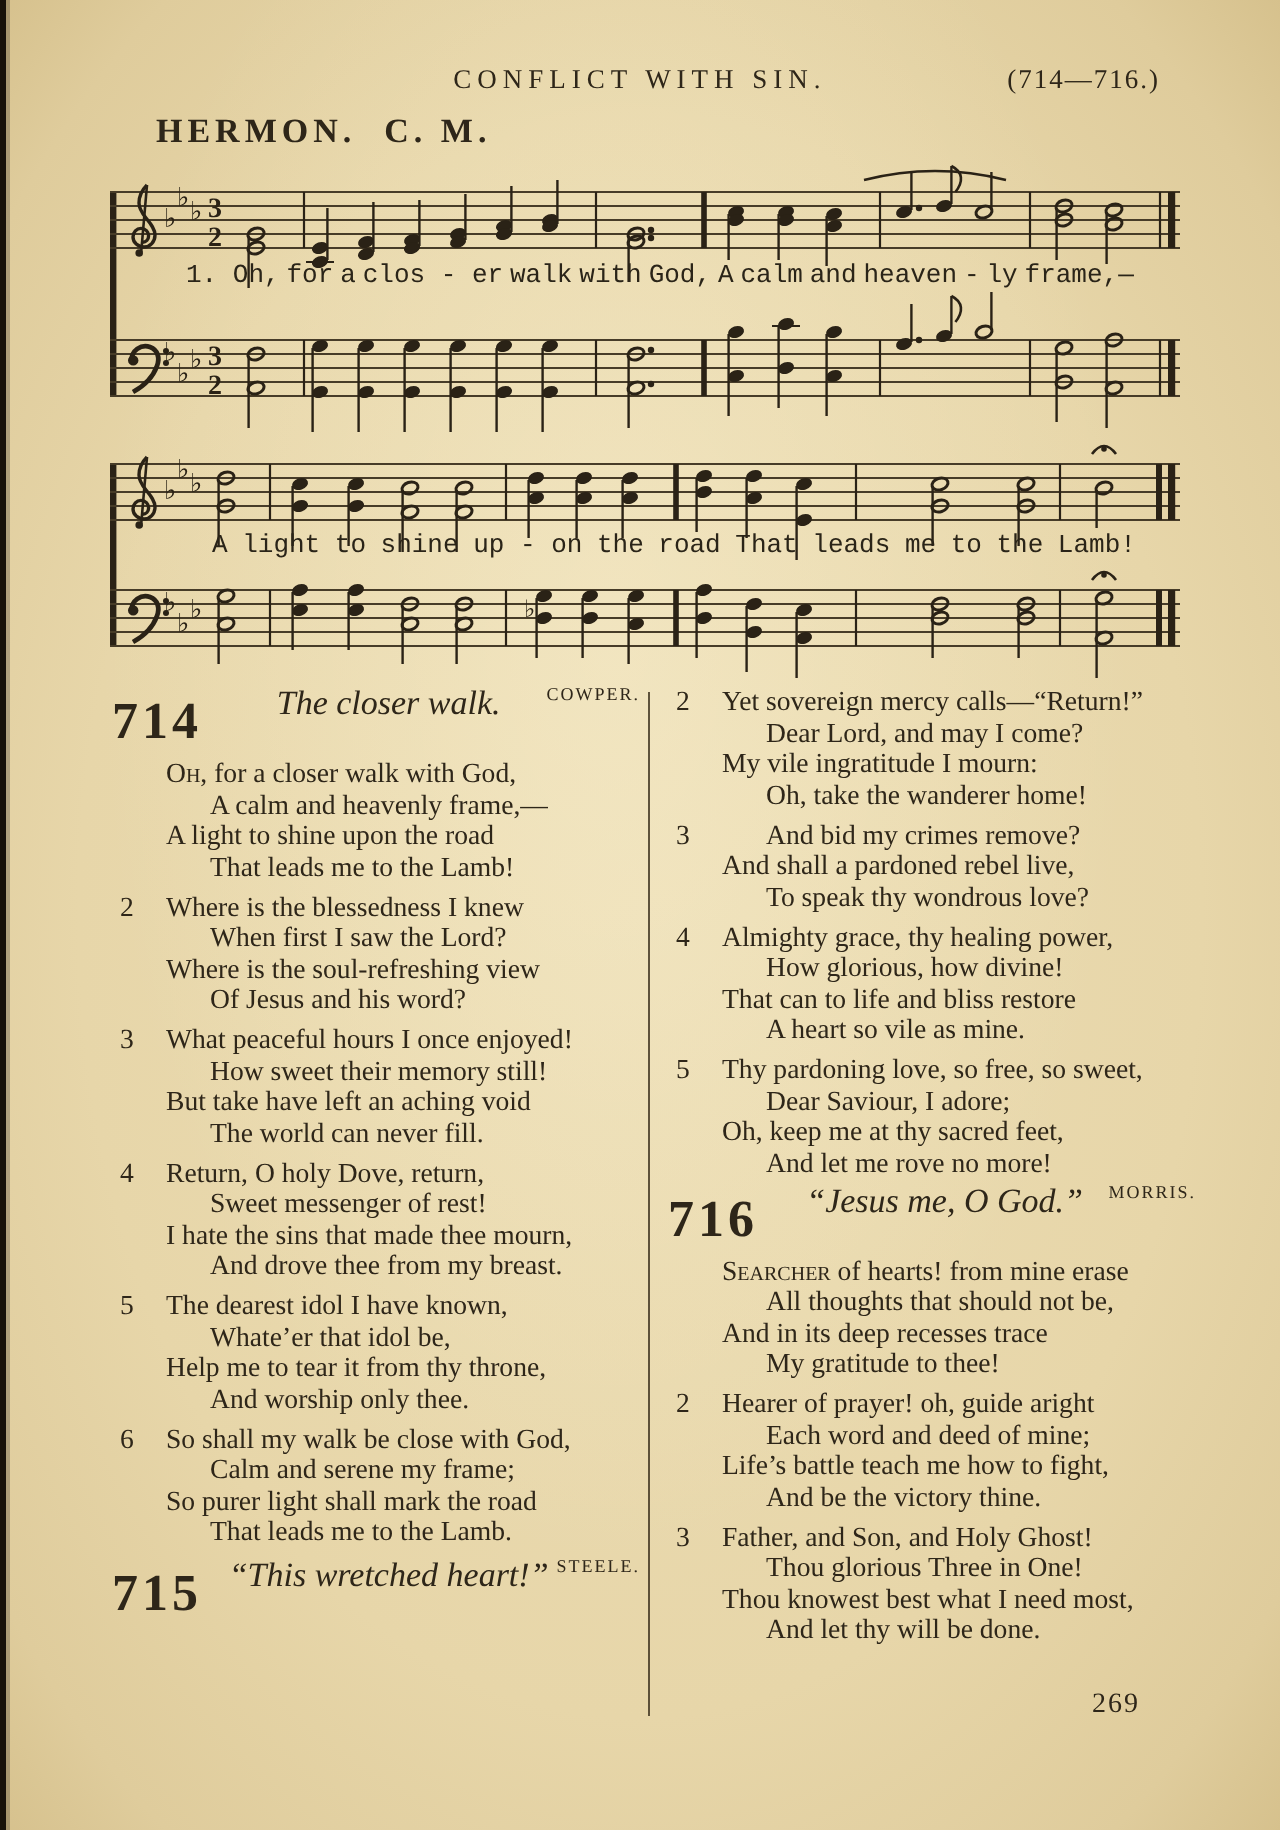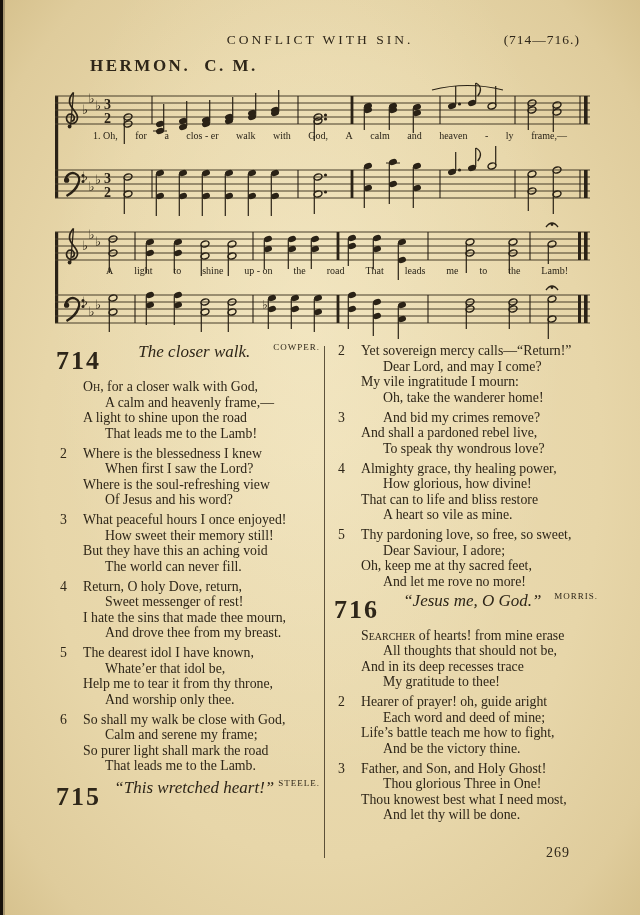--- a/index.html
+++ b/index.html
@@ -9,27 +9,27 @@
       radial-gradient(ellipse at 48% 35%, rgba(255,248,220,.35) 0%, rgba(255,248,220,0) 55%),
       radial-gradient(ellipse at 50% 50%, #ecddb4 0%, #e7d6a9 62%, #dfcc9c 88%, #d6c18d 100%);
     font-family:"Liberation Serif", serif; color:#2e2619;
   }
   .scan-edge{position:absolute;left:0;top:0;width:3px;height:100%;background:#17110a;}
   .scan-edge2{position:absolute;left:3px;top:0;width:2px;height:100%;background:rgba(23,17,10,.25);}
 
   .rh-center{position:absolute;top:32px;left:0;right:0;text-align:center;
     font-size:13.5px;letter-spacing:3px;}
   .rh-right{position:absolute;top:32px;right:60px;font-size:13.5px;letter-spacing:1px;}
-  .tune-line{position:absolute;top:56px;left:90px;font-size:17px;font-weight:bold;letter-spacing:2.5px;}
+  .tune-line{position:absolute;top:56px;left:78px;font-size:17px;font-weight:bold;letter-spacing:2.5px;}
   .tune-line .meter{margin-left:14px;}
 
   .music-svg{position:absolute;left:0;top:0;}
 
   .lyric-line{position:absolute;display:flex;justify-content:space-between;
-    font-size:10px;color:#2a2418;white-space:nowrap;}
+    font-size:13px;color:#2a2418;white-space:nowrap;font-family:Liberation Mono, monospace;}
   #lyric1{top:130px;left:93px;width:474px;}
   #lyric2{top:265px;left:106px;width:462px;}
 
   .col{position:absolute;top:343px;width:266px;}
   .col-left{left:56px;}
   .col-right{left:334px;}
   .col-divider{position:absolute;left:324px;top:346px;width:1px;height:512px;background:rgba(58,46,28,.8);}
 
   .hymn-head{position:relative;height:31px;margin:2px 0 3px 0;}
   .hymn-head.later{margin-top:7px;}
@@ -385,21 +385,21 @@
         <span class="vnum">2</span>
         <div class="line">Where is the blessedness I knew</div>
         <div class="line ind">When first I saw the Lord?</div>
         <div class="line">Where is the soul-refreshing view</div>
         <div class="line ind">Of Jesus and his word?</div>
       </div>
       <div class="stanza">
         <span class="vnum">3</span>
         <div class="line">What peaceful hours I once enjoyed!</div>
         <div class="line ind">How sweet their memory still!</div>
-        <div class="line">But they have this an aching void</div>
+        <div class="line">But take have left an aching void</div>
         <div class="line ind">The world can never fill.</div>
       </div>
       <div class="stanza">
         <span class="vnum">4</span>
         <div class="line">Return, O holy Dove, return,</div>
         <div class="line ind">Sweet messenger of rest!</div>
         <div class="line">I hate the sins that made thee mourn,</div>
         <div class="line ind">And drove thee from my breast.</div>
       </div>
       <div class="stanza">

